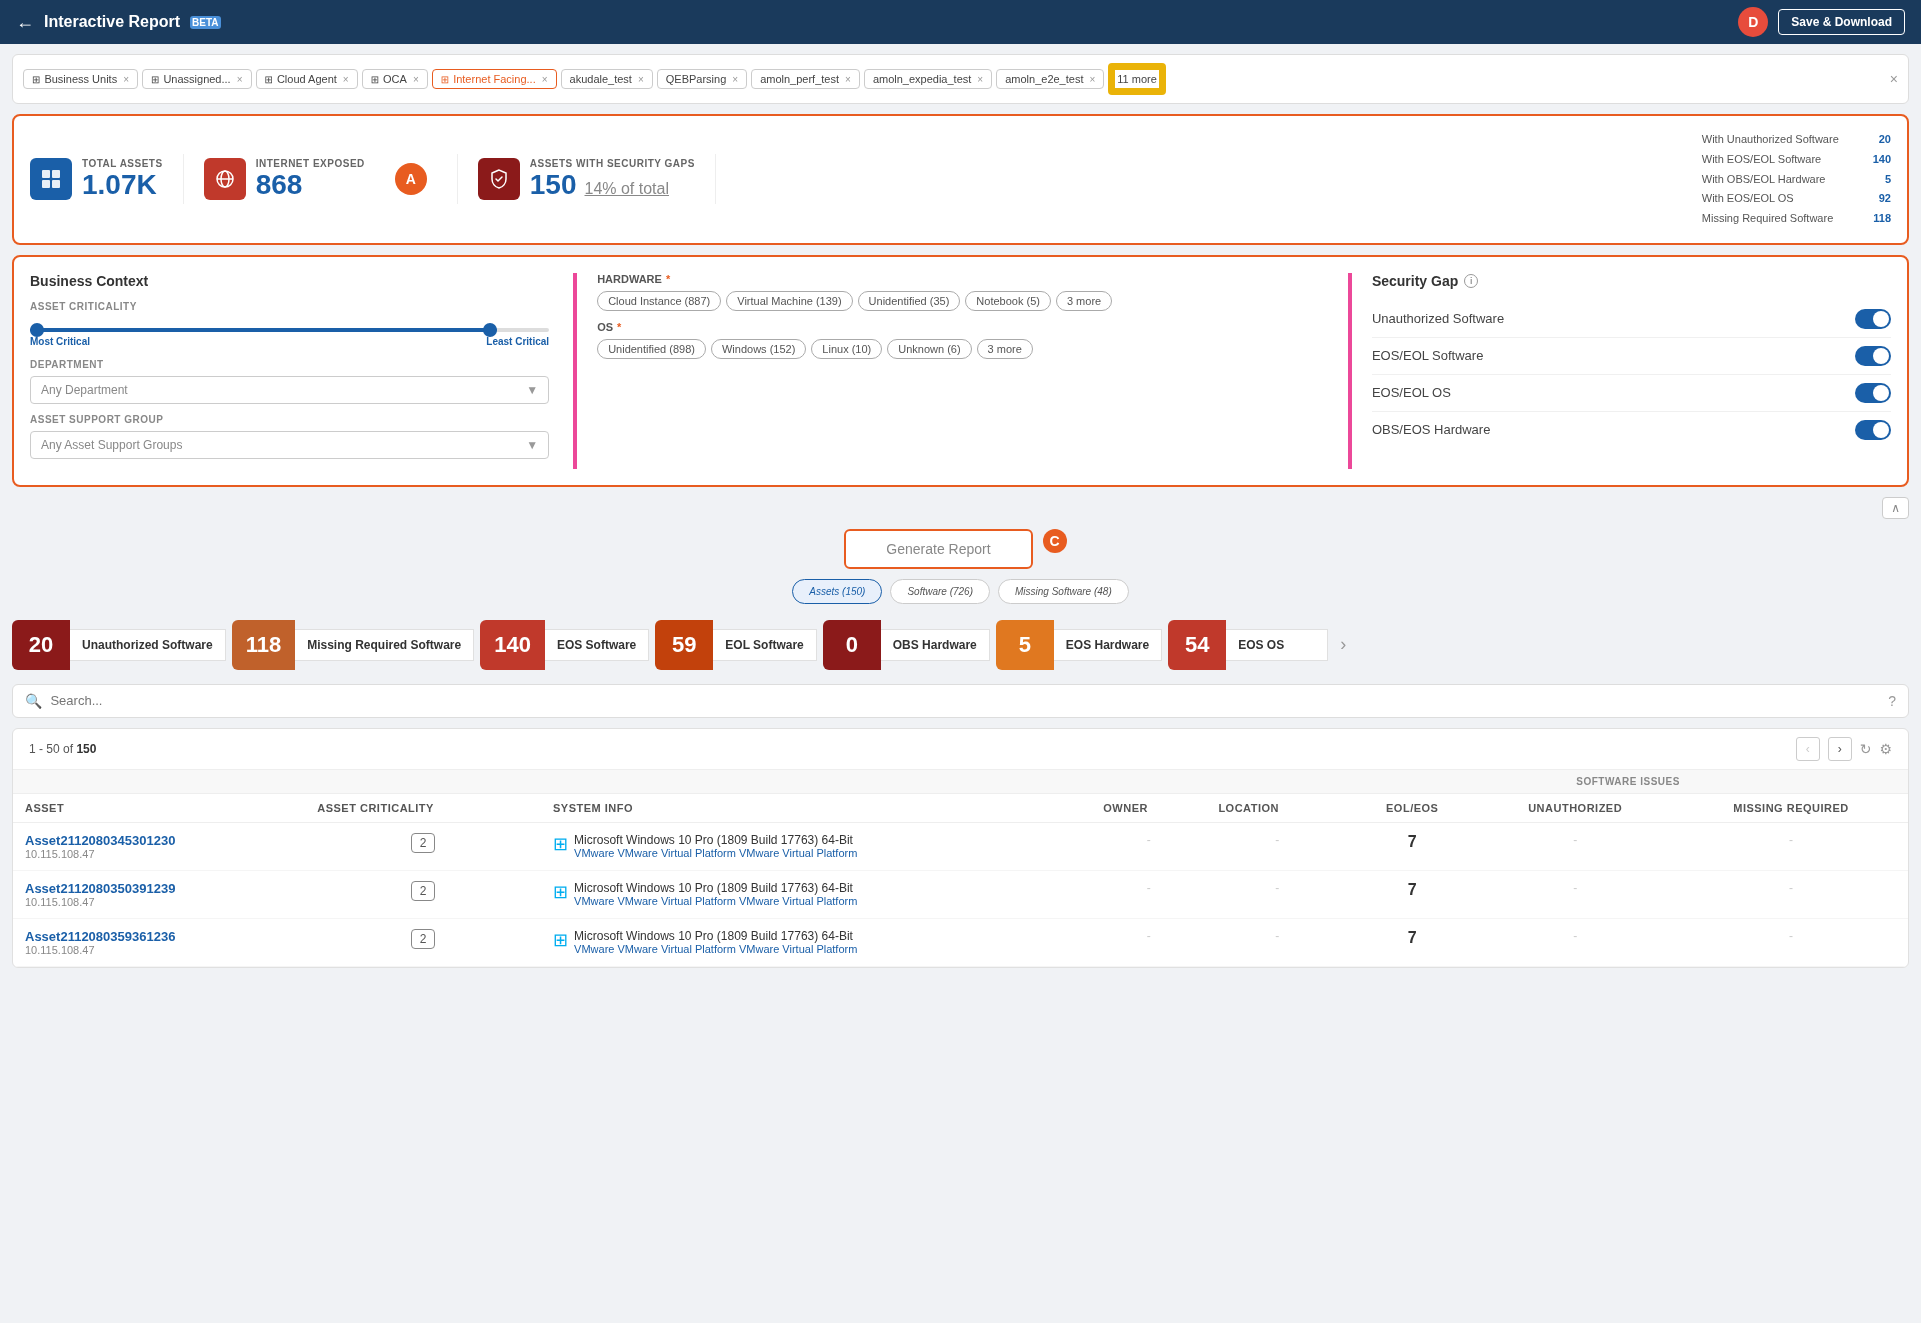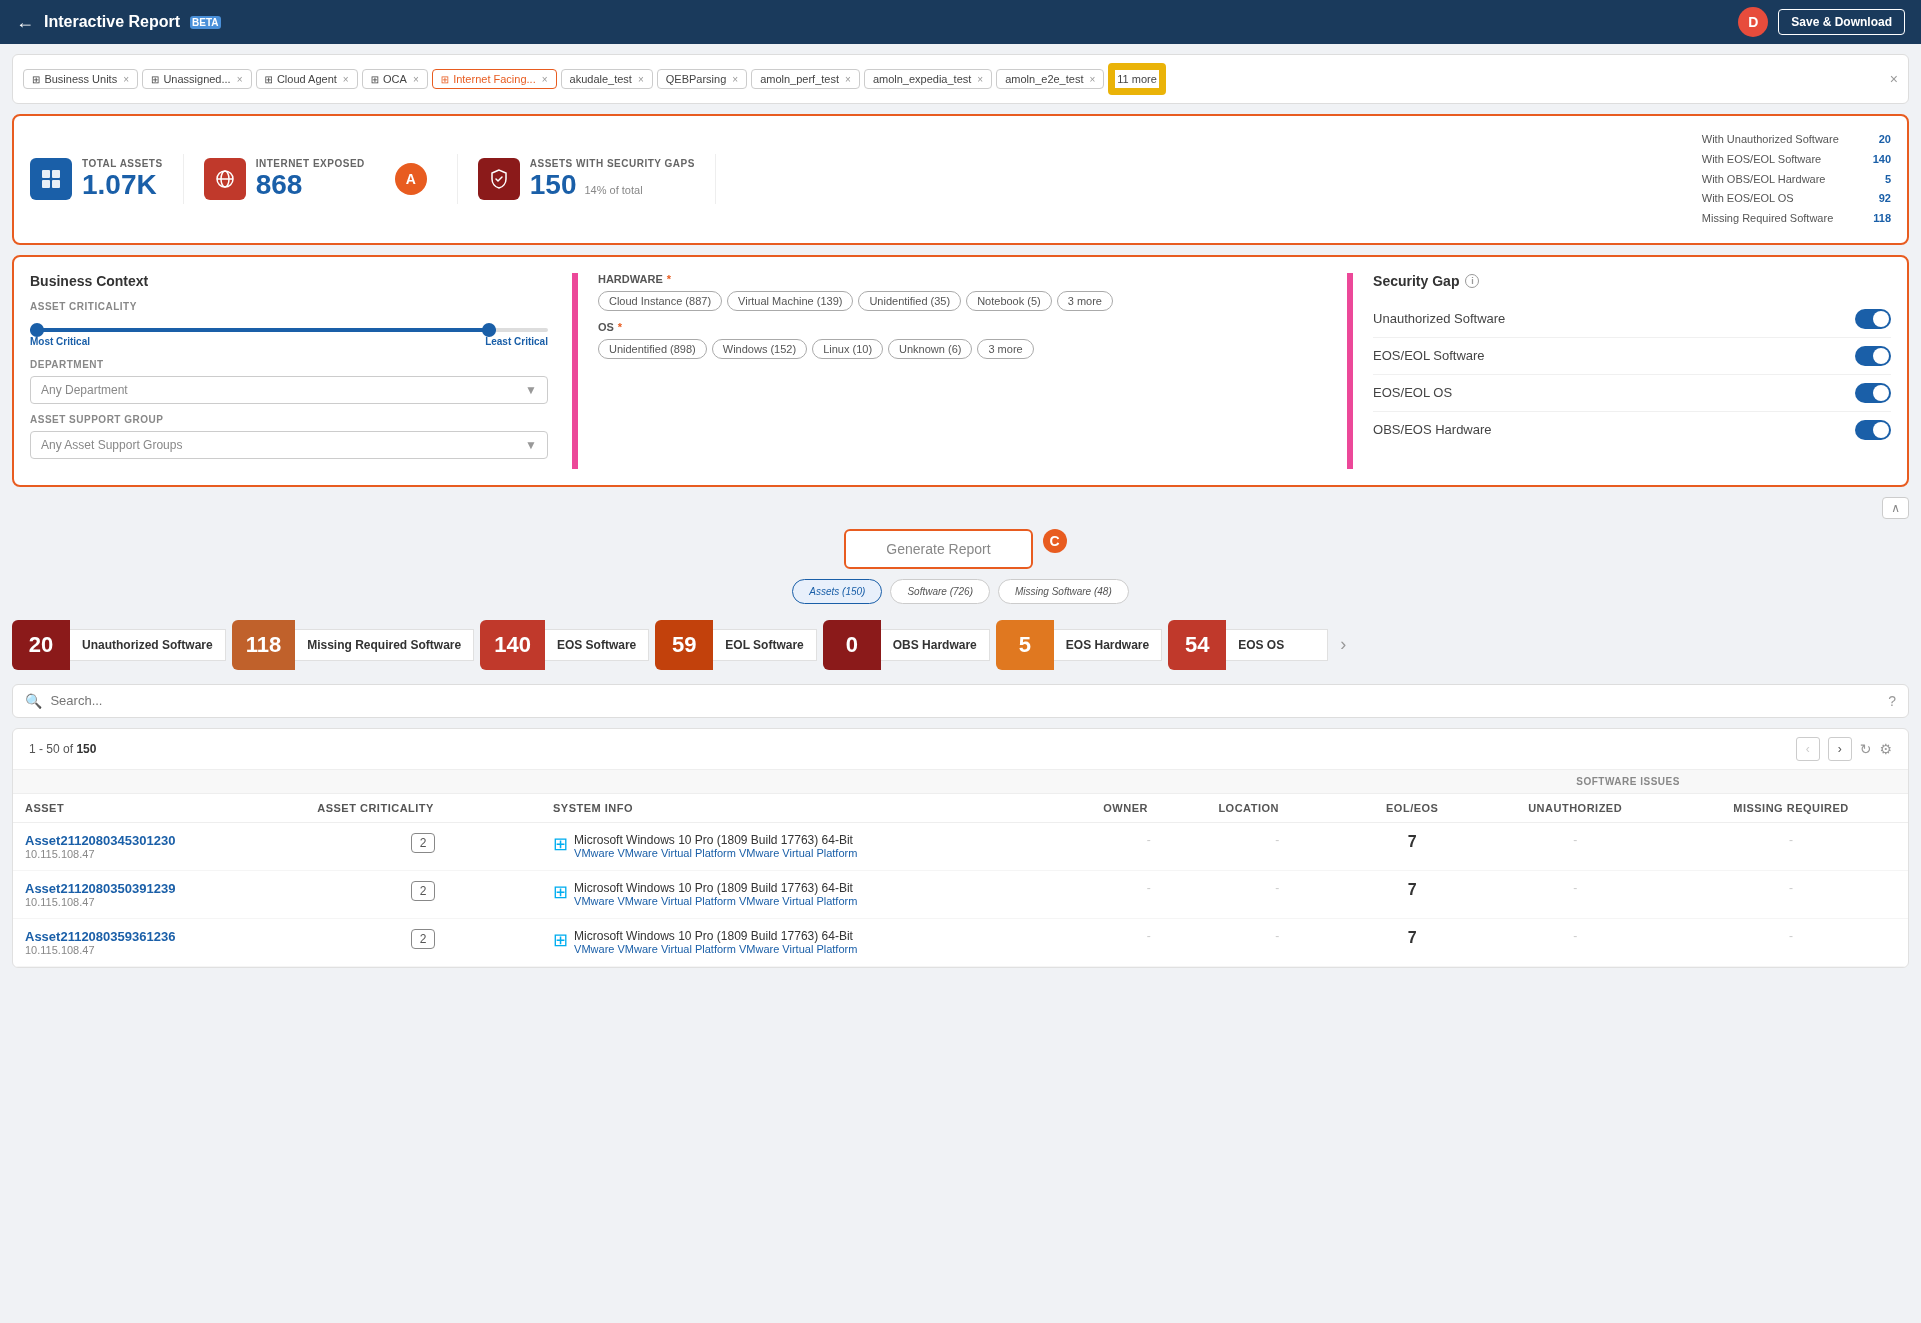--- a/index.html
+++ b/index.html
@@ -35,25 +35,25 @@
     .stat-icon-box.red { background: #c0392b; }
     .stat-icon-box.dark-red { background: #8b1a1a; }
     .stat-label { font-size: 10px; font-weight: 700; color: #666; text-transform: uppercase; letter-spacing: 0.5px; }
     .stat-value { font-size: 28px; font-weight: 700; color: #1a5fa8; }
     .stat-divider { width: 1px; background: #eee; height: 50px; }
     .circle-badge { width: 32px; height: 32px; border-radius: 50%; background: #e85c20; color: white; display: flex; align-items: center; justify-content: center; font-weight: bold; font-size: 14px; margin: 0 10px; }
     .stats-right { margin-left: auto; font-size: 11px; line-height: 1.8; color: #555; }
     .stats-right-row { display: flex; justify-content: space-between; gap: 40px; }
     .stats-right-row span.count { color: #1a5fa8; font-weight: 600; }
     .security-val { font-size: 28px; font-weight: 700; color: #1a5fa8; }
-    .security-sub { font-size: 11px; color: #888; }
+    .security-sub { font-size: 16px; color: #888; text-decoration: underline; }
 
     
     .filter-section { background: white; border: 2px solid #e85c20; border-radius: 8px; padding: 16px; margin-bottom: 10px; display: flex; gap: 0; }
-    .filter-col { flex: 1; padding-right: 24px; border-right: 6px solid #ec4899; }
+    .filter-col { flex: 1; padding-right: 24px; border-right: 4px solid #ec4899; }
     .filter-col:last-child { border-right: none; padding-right: 0; }
     .filter-col + .filter-col { padding-left: 20px; }
     .filter-title { font-size: 14px; font-weight: 700; color: #333; margin-bottom: 12px; }
     .filter-label { font-size: 10px; font-weight: 700; color: #888; text-transform: uppercase; letter-spacing: 0.5px; margin-bottom: 6px; }
     .slider-track { position: relative; height: 4px; background: #ddd; border-radius: 2px; margin: 16px 0 4px; }
     .slider-fill { position: absolute; left: 0; right: 10%; top: 0; bottom: 0; background: #1a5fa8; border-radius: 2px; }
     .slider-thumb { position: absolute; width: 14px; height: 14px; border-radius: 50%; background: #1a5fa8; top: -5px; cursor: pointer; }
     .slider-thumb.left { left: 0; }
     .slider-thumb.right { right: 10%; }
     .slider-labels { display: flex; justify-content: space-between; font-size: 10px; color: #1a5fa8; font-weight: 600; }

